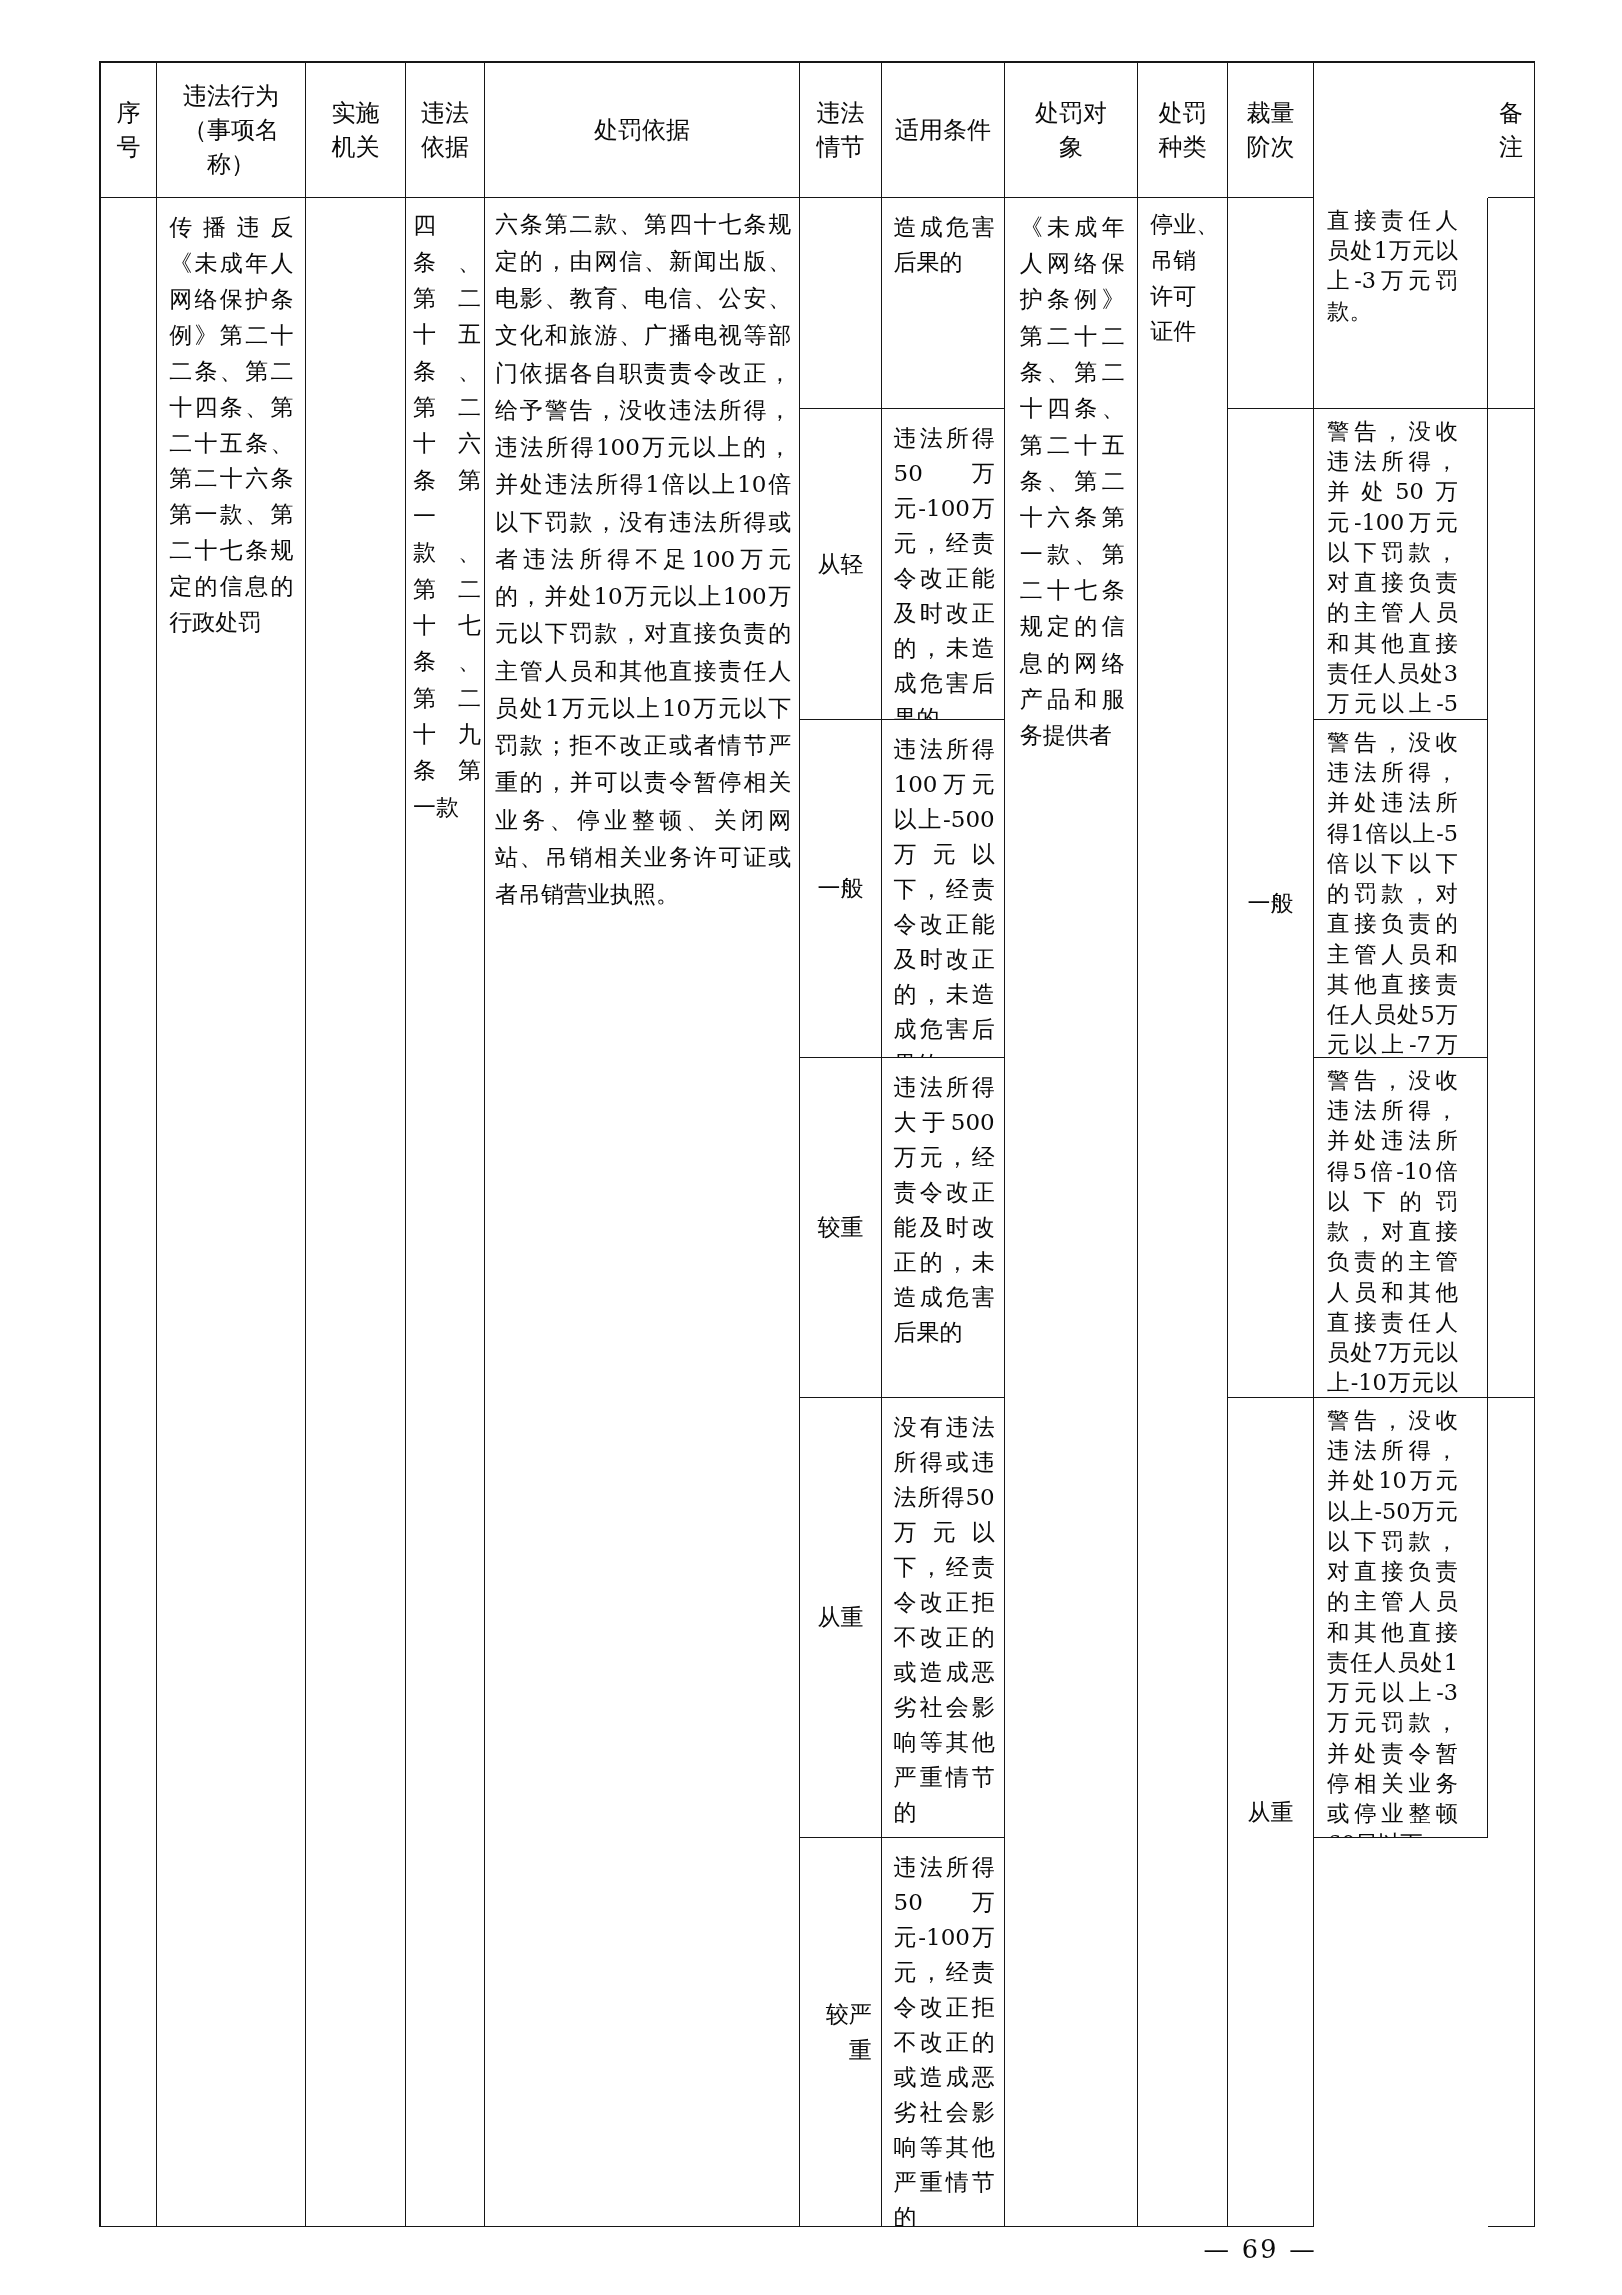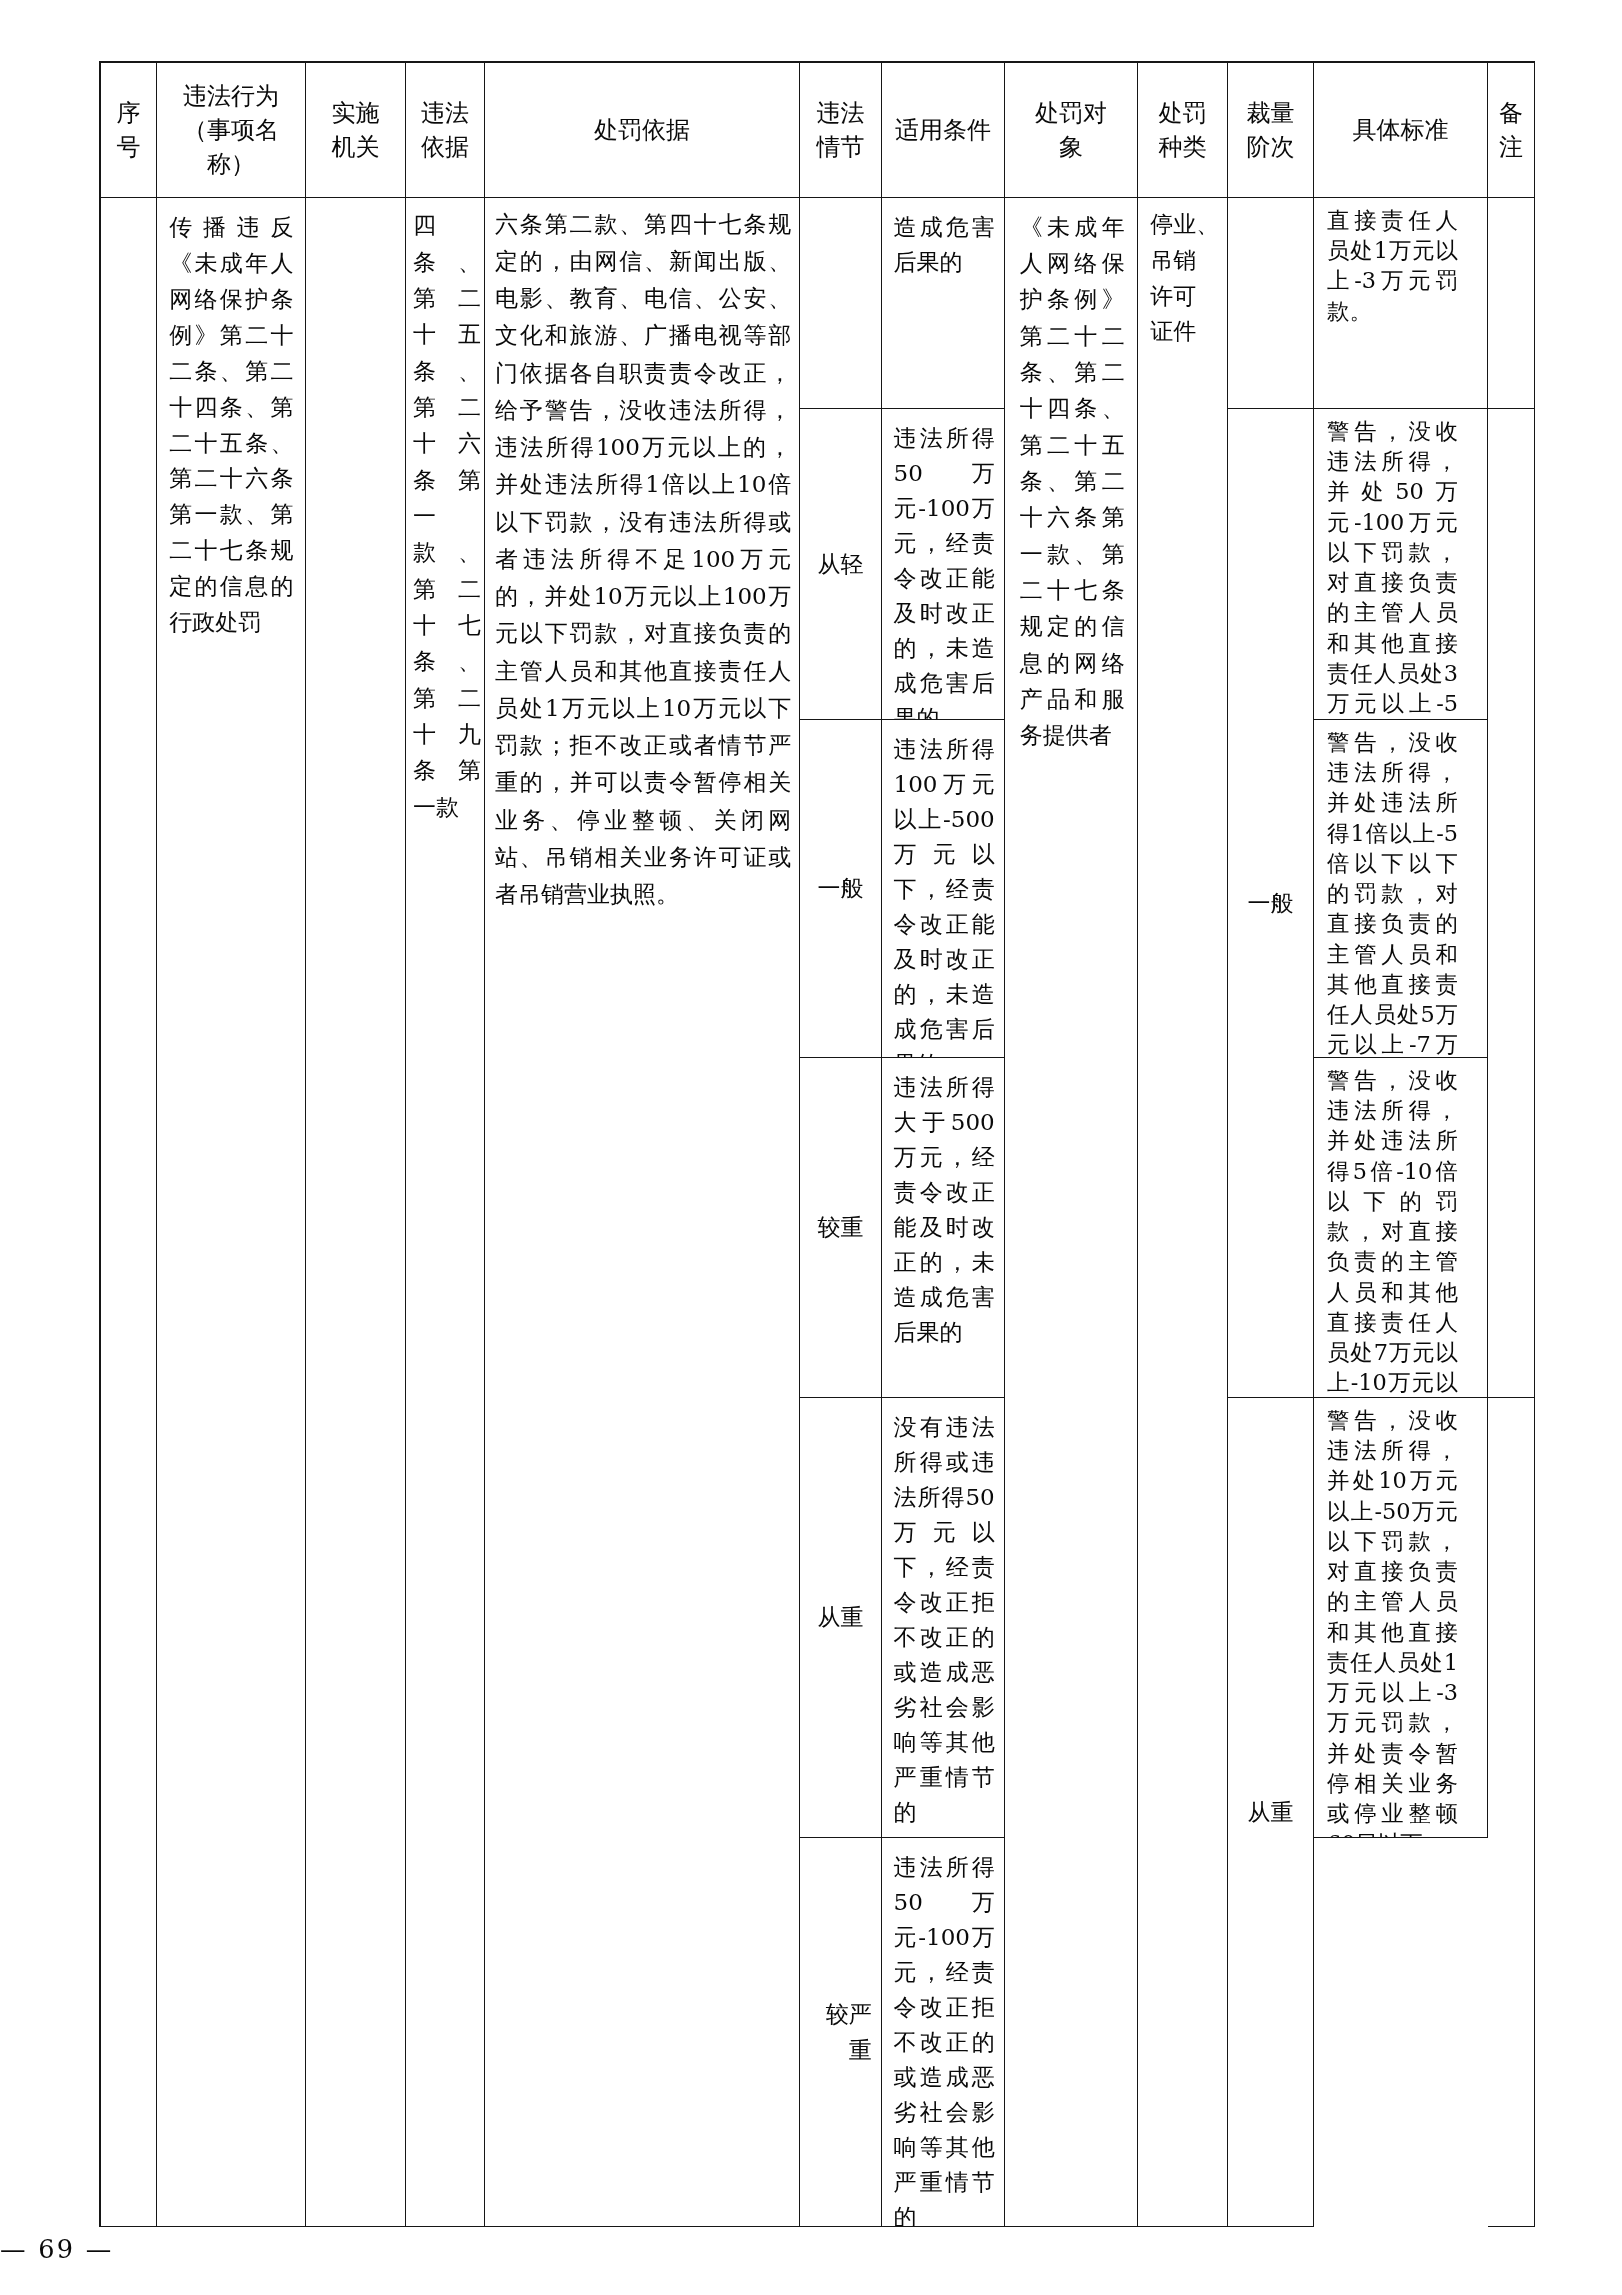--- a/index.html
+++ b/index.html
@@ -30,21 +30,21 @@
   .c-name   { padding:12.3px 11.6px 0 12.3px; line-height:1.56; }
   .c-lbasis { padding:9.3px 3.1px 0 7px;  line-height:1.58; }
   .c-pbasis { padding:7.7px 7.7px 0 10px; line-height:1.62; }
   .c-cond   { padding:12.3px 9.3px 0 11.6px; line-height:1.52; }
   .c-target { padding:10.8px 12.3px 0 14.7px; line-height:1.58; }
   .c-ptype  { padding:9.3px 7.7px 0 12.3px; white-space:pre-line; line-height:1.55; }
   .c-level  { padding:0 9.3px; }
   .c-std    { padding:7px 29px 0 13px; font-size:22.4px; line-height:1.35; }
   .footer {
     position:absolute; left:0; width:1297px; top:2234px;
-    text-align:left; font-size:25.5px; letter-spacing:2.3px;
+    text-align:right; font-size:25.5px; letter-spacing:2.3px;padding-left:20px;
   }
 </style>
 </head>
 <body>
 
 <div class="page">
 
   <div class="grid-table">
 
     <div class="cell hdr" style="grid-column:1;grid-row:1">序
@@ -59,21 +59,20 @@
     <div class="cell hdr" style="grid-column:5;grid-row:1">处罚依据</div>
     <div class="cell hdr" style="grid-column:6;grid-row:1">违法
 情节</div>
     <div class="cell hdr" style="grid-column:7;grid-row:1">适用条件</div>
     <div class="cell hdr" style="grid-column:8;grid-row:1">处罚对
 象</div>
     <div class="cell hdr" style="grid-column:9;grid-row:1">处罚
 种类</div>
     <div class="cell hdr" style="grid-column:10;grid-row:1">裁量
 阶次</div>
-    <div class="cell hdr" style="grid-column:11;grid-row:1">具体标准</div>
     <div class="cell hdr" style="grid-column:12;grid-row:1">备
 注</div>
 
     <div class="cell" style="grid-column:1;grid-row:2 / span 6"></div>
     <div class="cell just c-name" style="grid-column:2;grid-row:2 / span 6">传播违反《未成年人网络保护条例》第二十二条、第二十四条、第二十五条、第二十六条第一款、第二十七条规定的信息的行政处罚</div>
     <div class="cell" style="grid-column:3;grid-row:2 / span 6"></div>
     <div class="cell just c-lbasis" style="grid-column:4;grid-row:2 / span 6">四条、第二十五条、第二十六条第一款、第二十七条、第二十九条第一款</div>
     <div class="cell just c-pbasis" style="grid-column:5;grid-row:2 / span 6">六条第二款、第四十七条规定的，由网信、新闻出版、电影、教育、电信、公安、文化和旅游、广播电视等部门依据各自职责责令改正，给予警告，没收违法所得，违法所得100万元以上的，并处违法所得1倍以上10倍以下罚款，没有违法所得或者违法所得不足100万元的，并处10万元以上100万元以下罚款，对直接负责的主管人员和其他直接责任人员处1万元以上10万元以下罚款；拒不改正或者情节严重的，并可以责令暂停相关业务、停业整顿、关闭网站、吊销相关业务许可证或者吊销营业执照。</div>
     <div class="cell c-ptype" style="grid-column:9;grid-row:2 / span 6">停业、
 吊销

